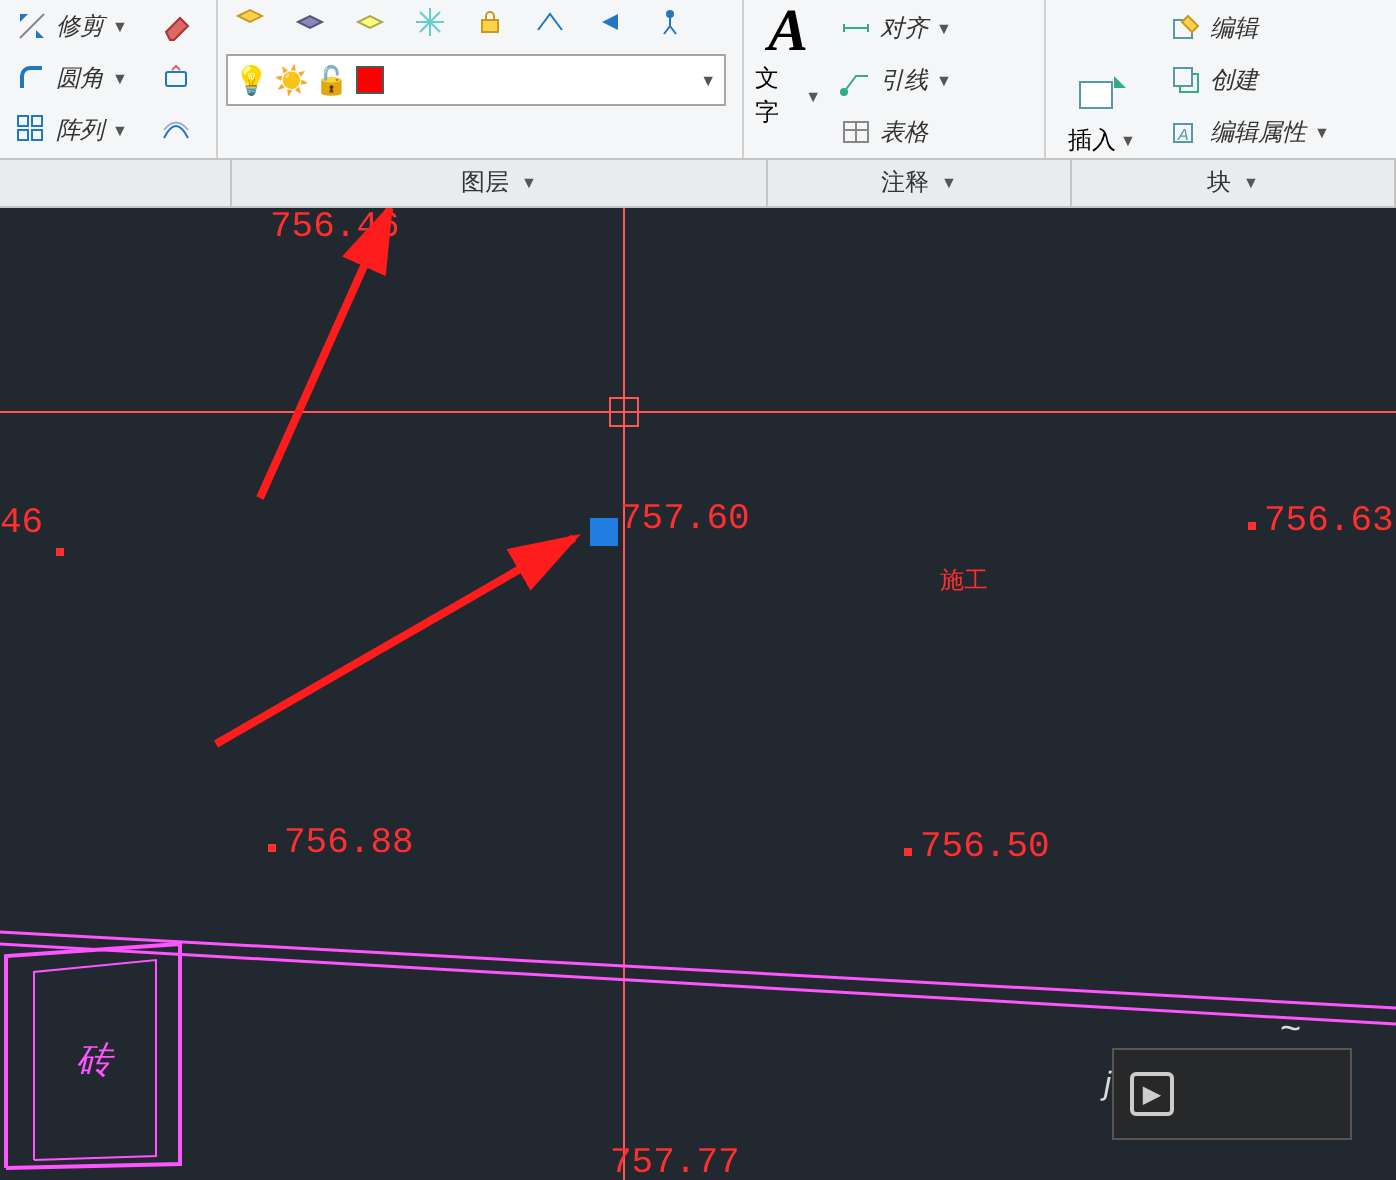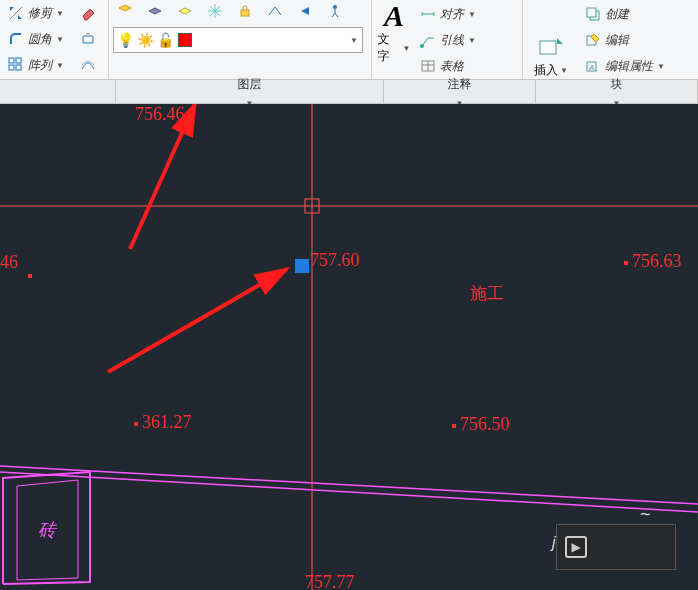--- a/index.html
+++ b/index.html
@@ -20,27 +20,27 @@
     .layer-combo { width: 250px; height: 26px; border: 1px solid #a6a6a6;
                    display: flex; align-items: center; padding: 0 4px; gap: 4px; background:#fff;}
     .swatch { width: 14px; height: 14px; background: #ff0000; border: 1px solid #555; flex: none; }
     .layer-combo .dd-icon { margin-left: auto; font-size: 8px; color:#555; }
     .bigA  { width: 36px; display: flex; flex-direction: column; align-items: center;
              gap:2px; cursor:pointer; padding: 2px 4px;}
     .bigA .A { font-size: 30px; font-style: italic; font-weight: bold; font-family: Georgia, serif; line-height: 26px; }
     .insert { width: 48px; display:flex; flex-direction:column; align-items:center; gap:3px; padding-top:2px;justify-content:flex-end;}
     .panelbar { height: 24px; background: #e8ecef; display:flex; border-bottom:1px solid #c5c5c5;}
     .panelbar > div { display:flex; align-items:center; justify-content:center; gap:6px;
-                      border-right:1px solid #c5c5c5; cursor:pointer; color:#333;flex-direction:column;}
+                      border-right:1px solid #c5c5c5; cursor:pointer; color:#333;}
     .canvas { position: relative; width: 698px; height: 486px; background: #212830;
               overflow:hidden; }
     .ptdot { position:absolute; width:4px; height:4px; background:#ff2f2f; }
-    .ptlab { position:absolute; color:#ff2f2f; font-size:18px; font-family:Liberation Serif, serif;
+    .ptlab { position:absolute; color:#ff2f2f; font-size:18px; font-family:Liberation Mono, monospace;
              white-space:nowrap; }
-    .redtxt{ position:absolute; color:#ff2f2f; font-size:17px; font-family:"SimSun",serif; }
+    .redtxt{ position:absolute; color:#ff2f2f; font-size:12px; font-family:"SimSun",serif; }
     .cross { position:absolute; stroke:#ff5555; stroke-width:1; }
     .grip  { position:absolute; width:14px; height:14px; background:#1f7de0; }
     .watermark { position:absolute; right:22px; bottom:20px; width:120px; height:46px;
                  background:rgba(40,40,40,.85); border:1px solid #555;
                  display:flex; align-items:center; gap:6px; padding:0 8px; }
     .watermark .play { width:22px; height:22px; border:2px solid #ccc; border-radius:3px;
                        display:flex; align-items:center; justify-content:center; color:#ccc;}
     .watermark .txt  { color:#ccc; font-size:12px; }
   </style>
 </head>
@@ -256,36 +256,36 @@
         <span style="display:flex;align-items:center;gap:2px">
           <span>插入</span>
           <span class="dd">▼</span>
         </span>
       </div>
       <div class="col" style="padding-left:6px">
         <div class="row">
             <div class="btn">
               <span class="ic">
                 <svg width="16" height="16">
+                  <rect x="2" y="4" width="9" height="9" fill="none" stroke="#59a"></rect>
+                  <path d="M9 2l5 5-3 3-5-5z" fill="#ffd24a" stroke="#c89a20"></path>
+                </svg>
+              </span>
+              <span>编辑</span>
+            </div>
+          </div>
+        <div class="row">
+            <div class="btn">
+              <span class="ic">
+                <svg width="16" height="16">
                   <rect x="2" y="2" width="9" height="9" fill="none" stroke="#59a"></rect>
                   <path d="M11 5h3v9h-9v-3" fill="none" stroke="#3a8"></path>
                 </svg>
               </span>
               <span>创建</span>
-            </div>
-          </div>
-        <div class="row">
-            <div class="btn">
-              <span class="ic">
-                <svg width="16" height="16">
-                  <rect x="2" y="4" width="9" height="9" fill="none" stroke="#59a"></rect>
-                  <path d="M9 2l5 5-3 3-5-5z" fill="#ffd24a" stroke="#c89a20"></path>
-                </svg>
-              </span>
-              <span>编辑</span>
             </div>
           </div>
         <div class="row">
             <div class="btn">
               <span class="ic">
                 <svg width="16" height="16">
                   <rect x="2" y="4" width="9" height="9" fill="none" stroke="#59a"></rect>
                   <text x="4" y="12" font-size="8" fill="#59a">A</text>
                 </svg>
               </span>
@@ -330,21 +330,21 @@
   <span class="ptlab" style="left:0;   top:148px">46</span>
 
   <span class="ptlab" style="left:310px;top:146px">757.60</span>
 
   <span class="ptdot" style="left:624px;top:157px"></span>
   <span class="ptlab" style="left:632px;top:147px">756.63</span>
 
   <span class="redtxt" style="left:470px;top:178px">施工</span>
 
   <span class="ptdot" style="left:134px;top:318px"></span>
-  <span class="ptlab" style="left:142px;top:308px">361.27</span>
+  <span class="ptlab" style="left:142px;top:308px">756.88</span>
 
   <span class="ptdot" style="left:452px;top:320px"></span>
   <span class="ptlab" style="left:460px;top:310px">756.50</span>
 
   <span class="ptlab" style="left:305px;top:468px">757.77</span>
 
   <svg style="position:absolute;inset:0" width="698" height="486">
     <polyline points="0,362 698,400" fill="none" stroke="#ff55ff" stroke-width="1.5"></polyline>
     <polyline points="0,368 698,408" fill="none" stroke="#ff55ff" stroke-width="1.5"></polyline>
     <polyline points="3,480 3,374 90,368 90,478 3,480" fill="none" stroke="#ff55ff" stroke-width="2"></polyline>

